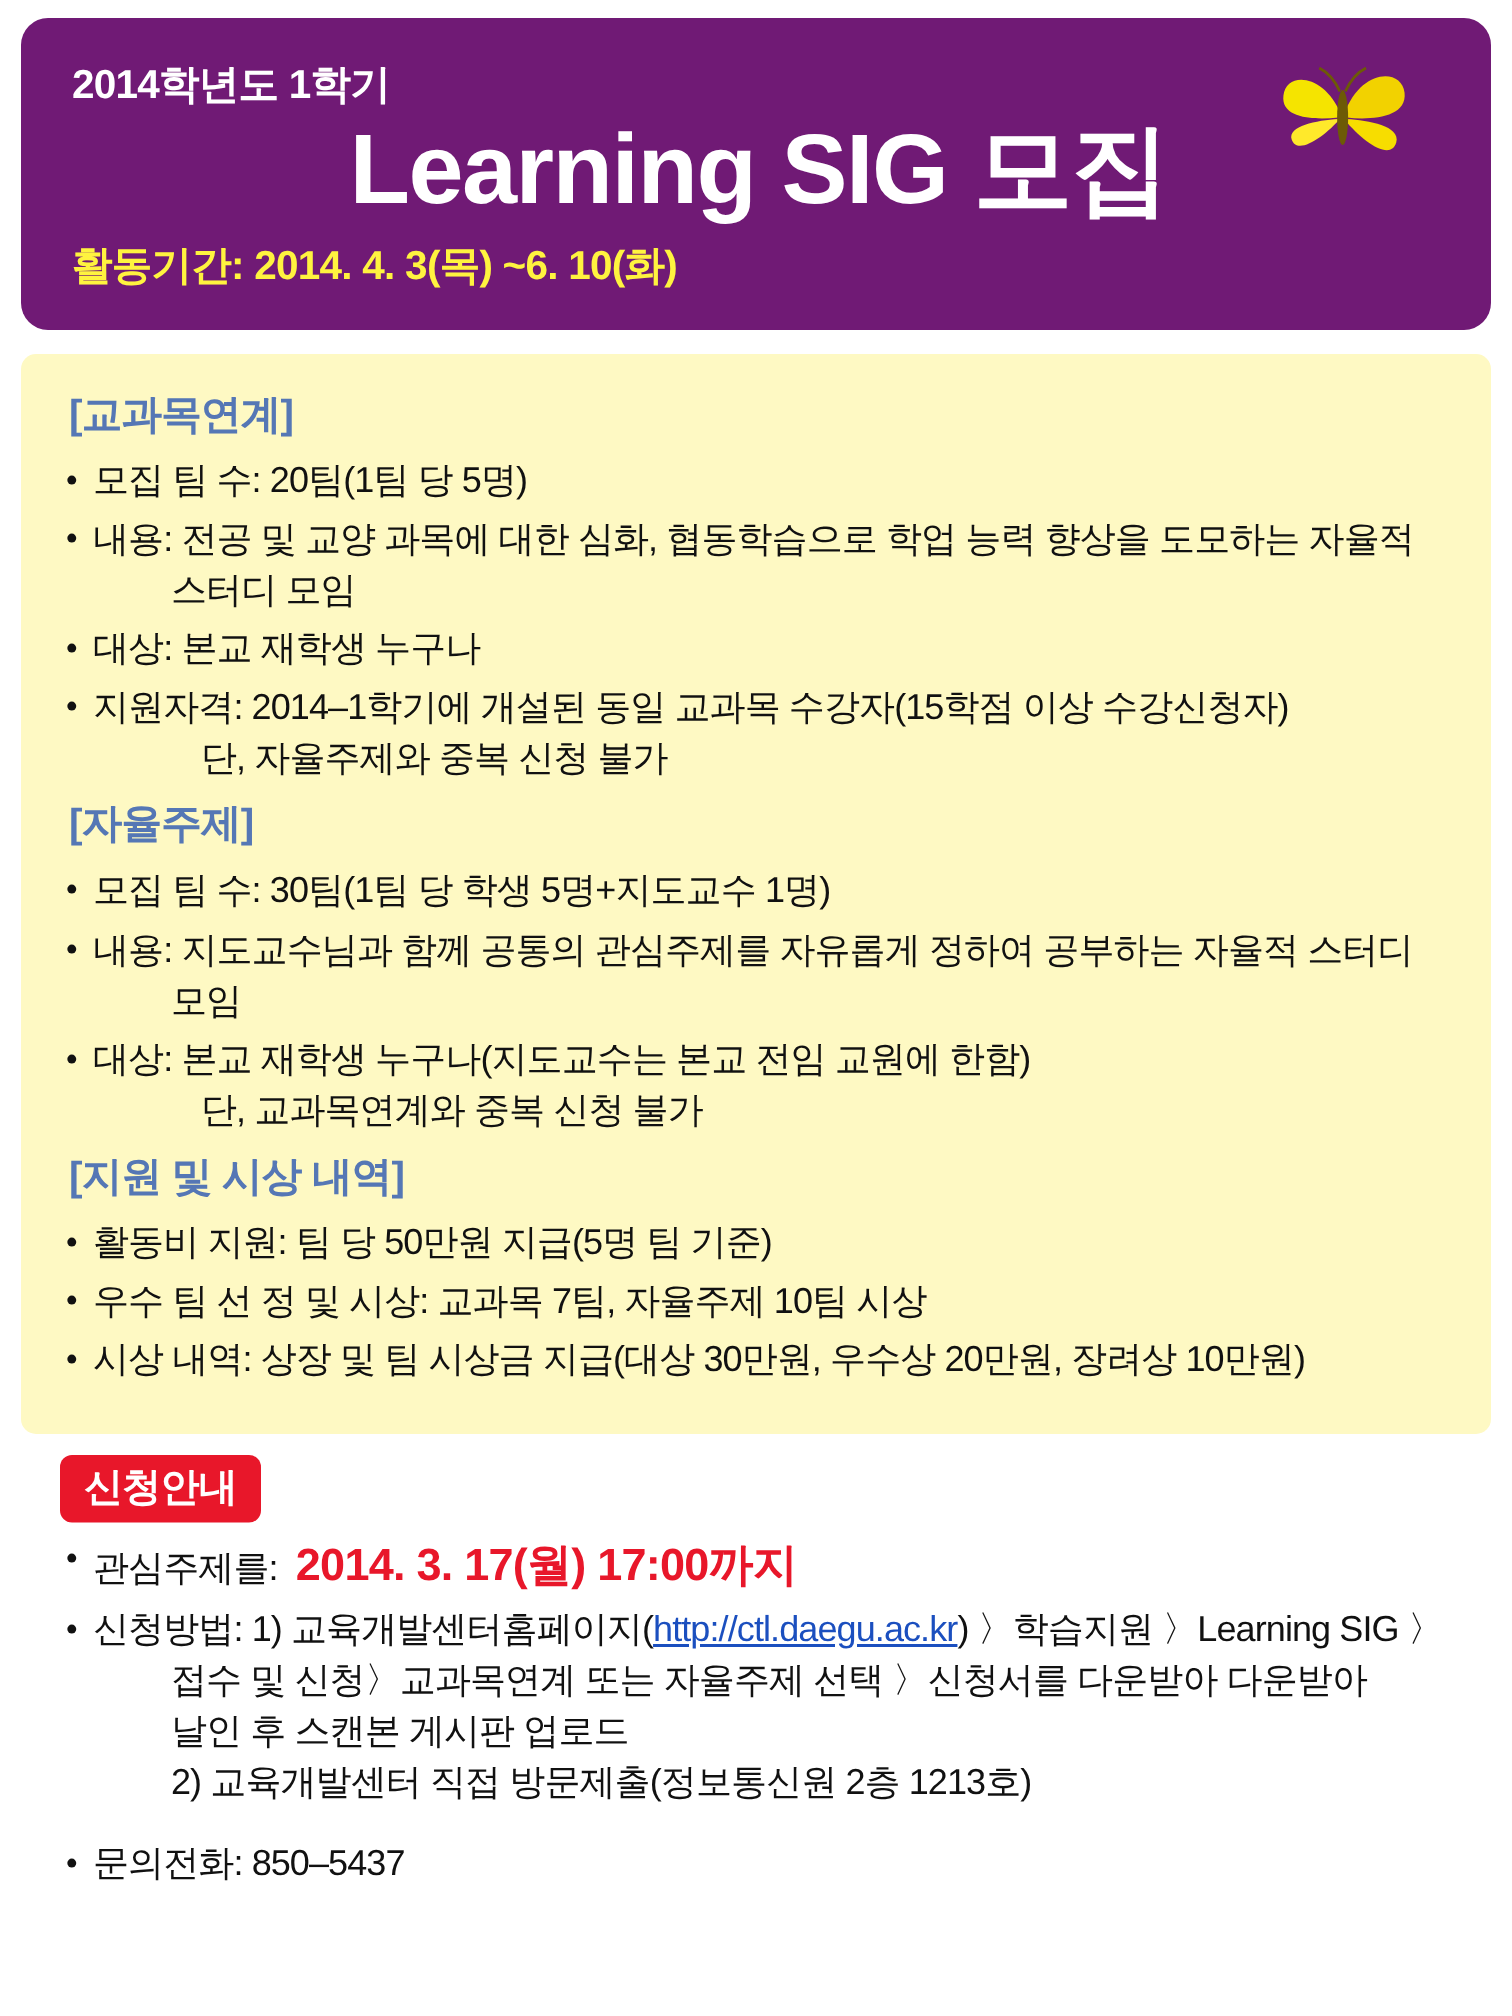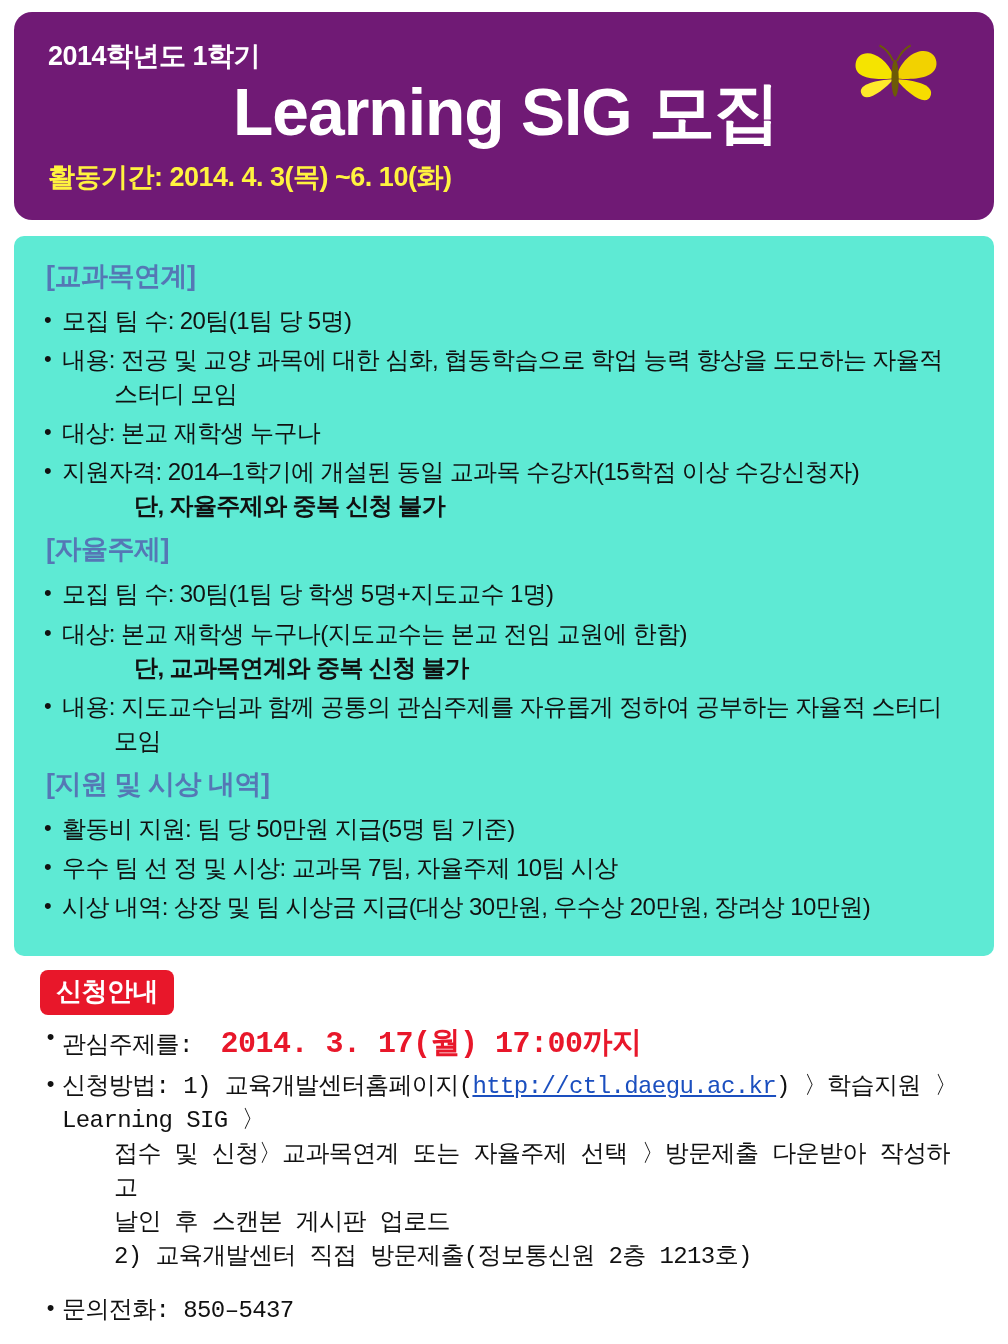--- a/index.html
+++ b/index.html
@@ -53,21 +53,21 @@
     position: absolute;
     right: 52px;
     top: 26px;
     width: 92px;
     height: 78px;
   }
 
   
   .card {
     margin-top: 16px;
-    background: #5eead4;
+    background: #fef9c3;
     border-radius: 10px;
     padding: 20px 26px 26px 26px;
   }
   .section-title {
     color: #5577b5;
     font-size: 27px;
     font-weight: bold;
     letter-spacing: -0.5px;
     margin: 8px 0 10px 6px;
   }
@@ -93,27 +93,26 @@
     left: 4px;
     top: 0;
     font-size: 22px;
     color: #111111;
   }
   .cont {
     display: block;
     padding-left: 52px;
     letter-spacing: -0.6px;
   }
-  .cont.deep { padding-left: 72px; font-weight: bold; }
+  .cont.deep { padding-left: 72px; }
 
   
   .apply {
     margin-top: 14px;
     padding: 0 26px;
-    font-family: Liberation Mono, monospace;
   }
   .apply-badge {
     display: inline-block;
     background: #e8172a;
     color: #ffffff;
     font-size: 26px;
     font-weight: bold;
     letter-spacing: -0.5px;
     border-radius: 8px;
     padding: 4px 16px 6px 16px;
@@ -170,26 +169,26 @@
           <span class="cont deep">단, 자율주제와 중복 신청 불가</span>
         </li>
       </ul>
     </div>
 
     <div class="section">
       <div class="section-title">[자율주제]</div>
       <ul class="bullets">
         <li><span>모집 팀 수: 30팀(1팀 당 학생 5명+지도교수 1명)</span></li>
         <li>
+          <span>내용: 지도교수님과 함께 공통의 관심주제를 자유롭게 정하여 공부하는 자율적 스터디</span>
+          <span class="cont">모임</span>
+        </li>
+        <li>
           <span>대상: 본교 재학생 누구나(지도교수는 본교 전임 교원에 한함)</span>
           <span class="cont deep">단, 교과목연계와 중복 신청 불가</span>
-        </li>
-        <li>
-          <span>내용: 지도교수님과 함께 공통의 관심주제를 자유롭게 정하여 공부하는 자율적 스터디</span>
-          <span class="cont">모임</span>
         </li>
       </ul>
     </div>
 
     <div class="section">
       <div class="section-title">[지원 및 시상 내역]</div>
       <ul class="bullets">
         <li><span>활동비 지원: 팀 당 50만원 지급(5명 팀 기준)</span></li>
         <li><span>우수 팀 선 정 및 시상: 교과목 7팀, 자율주제 10팀 시상</span></li>
         <li><span>시상 내역: 상장 및 팀 시상금 지급(대상 30만원, 우수상 20만원, 장려상 10만원)</span></li>
@@ -202,21 +201,21 @@
     <div class="apply-badge">신청안내</div>
 
     <ul class="bullets">
       <li>
         <span>관심주제를:</span>
         &nbsp;<span class="red-strong">2014. 3. 17(월) 17:00까지</span>
       </li>
       <li>
         <span>신청방법:</span>
         <span>1) 교육개발센터홈페이지(</span><a class="link" href="#">http://ctl.daegu.ac.kr</a><span>) 〉학습지원 〉Learning SIG 〉</span>
-        <span class="cont">접수 및 신청〉교과목연계 또는 자율주제 선택 〉방문제출 다운받아 작성하고</span>
+        <span class="cont">접수 및 신청〉교과목연계 또는 자율주제 선택 〉신청서를 다운받아 다운받아</span>
         <span class="cont">날인 후 스캔본 게시판 업로드</span>
         <span class="cont">2) 교육개발센터 직접 방문제출(정보통신원 2층 1213호)</span>
       </li>
     </ul>
 
     <div class="spacer-sm"></div>
 
     <ul class="bullets">
       <li>
         <span>문의전화:</span>

